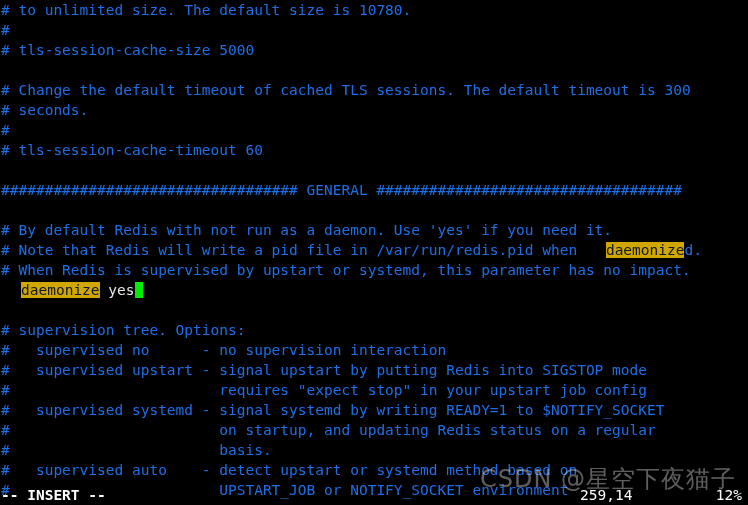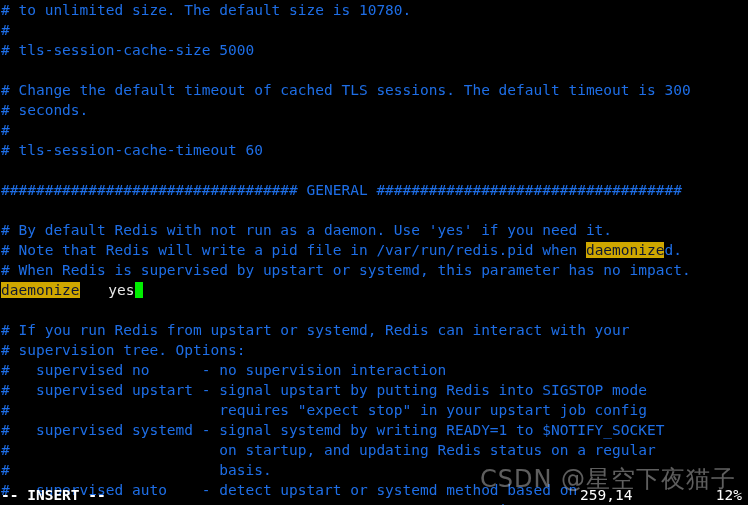--- a/index.html
+++ b/index.html
@@ -37,25 +37,25 @@
     color: #1e6ee6;
     white-space: pre;
     padding-left: 1px;
     overflow: hidden;
   }
   .line .plain {
     color: #1e6ee6;
   }
   .line .txt {
     color: #e8e8e8;
-    margin-left: 20px;
   }
   .line .hl {
     background: #cfa700;
     color: #101830;
+    margin-left: 20px;
   }
   .cursor {
     display: inline-block;
     width: 8px;
     height: 16px;
     vertical-align: -3px;
     background: #00ef00;
   }
   #statusline {
     position: absolute;
@@ -116,21 +116,20 @@
       <div class="line"><span class="plain">#</span></div>
       <div class="line"><span class="plain"># tls-session-cache-timeout 60</span></div>
       <div class="line">&nbsp;</div>
       <div class="line"><span class="plain">################################## GENERAL ###################################</span></div>
       <div class="line">&nbsp;</div>
       <div class="line"><span class="plain"># By default Redis with not run as a daemon. Use 'yes' if you need it.</span></div>
       <div class="line"><span class="plain"># Note that Redis will write a pid file in /var/run/redis.pid when </span><span class="hl">daemonize</span><span class="plain">d.</span></div>
       <div class="line"><span class="plain"># When Redis is supervised by upstart or systemd, this parameter has no impact.</span></div>
       <div class="line"><span class="hl">daemonize</span><span class="txt"> yes</span><span class="cursor"></span></div>
       <div class="line">&nbsp;</div>
-      <div class="line"><span class="plain"># If you run Redis from upstart or systemd, Redis can interact with your</span></div>
       <div class="line"><span class="plain"># supervision tree. Options:</span></div>
       <div class="line"><span class="plain">#   supervised no      - no supervision interaction</span></div>
       <div class="line"><span class="plain">#   supervised upstart - signal upstart by putting Redis into SIGSTOP mode</span></div>
       <div class="line"><span class="plain">#                        requires "expect stop" in your upstart job config</span></div>
       <div class="line"><span class="plain">#   supervised systemd - signal systemd by writing READY=1 to $NOTIFY_SOCKET</span></div>
       <div class="line"><span class="plain">#                        on startup, and updating Redis status on a regular</span></div>
       <div class="line"><span class="plain">#                        basis.</span></div>
       <div class="line"><span class="plain">#   supervised auto    - detect upstart or systemd method based on</span></div>
       <div class="line"><span class="plain">#                        UPSTART_JOB or NOTIFY_SOCKET environment</span></div>
     </div>

